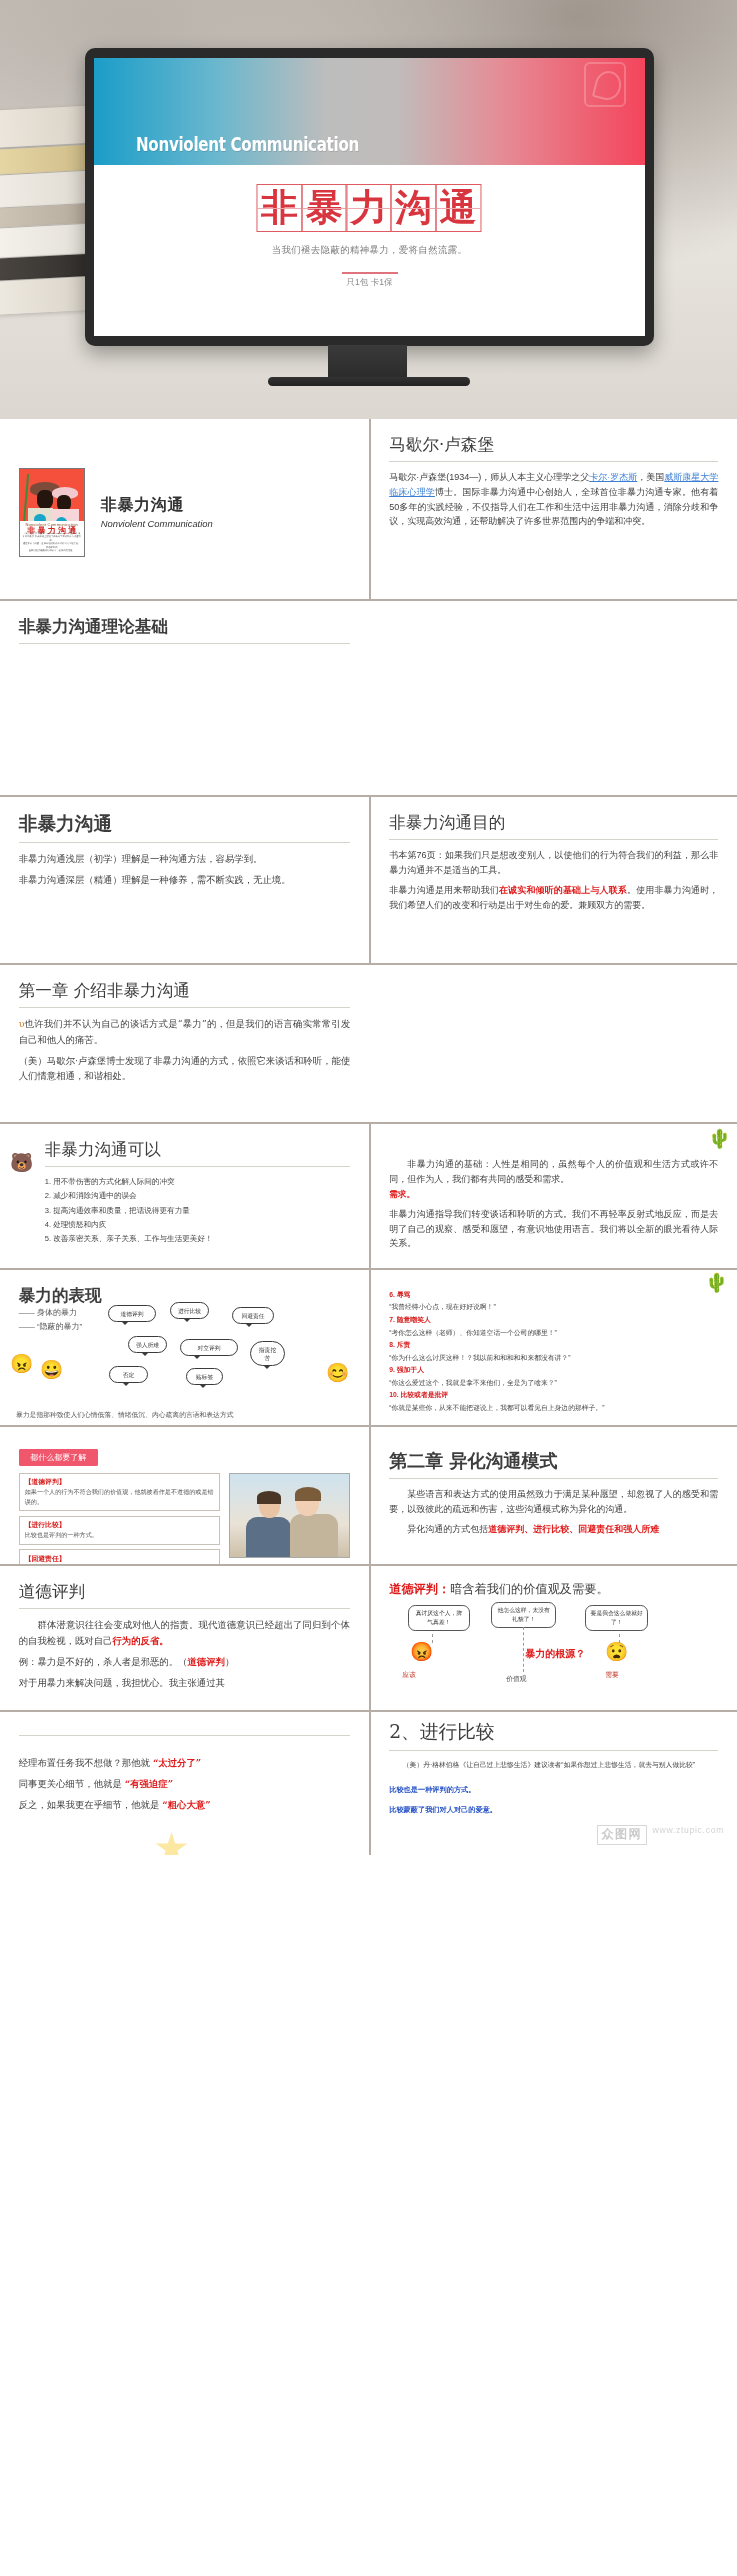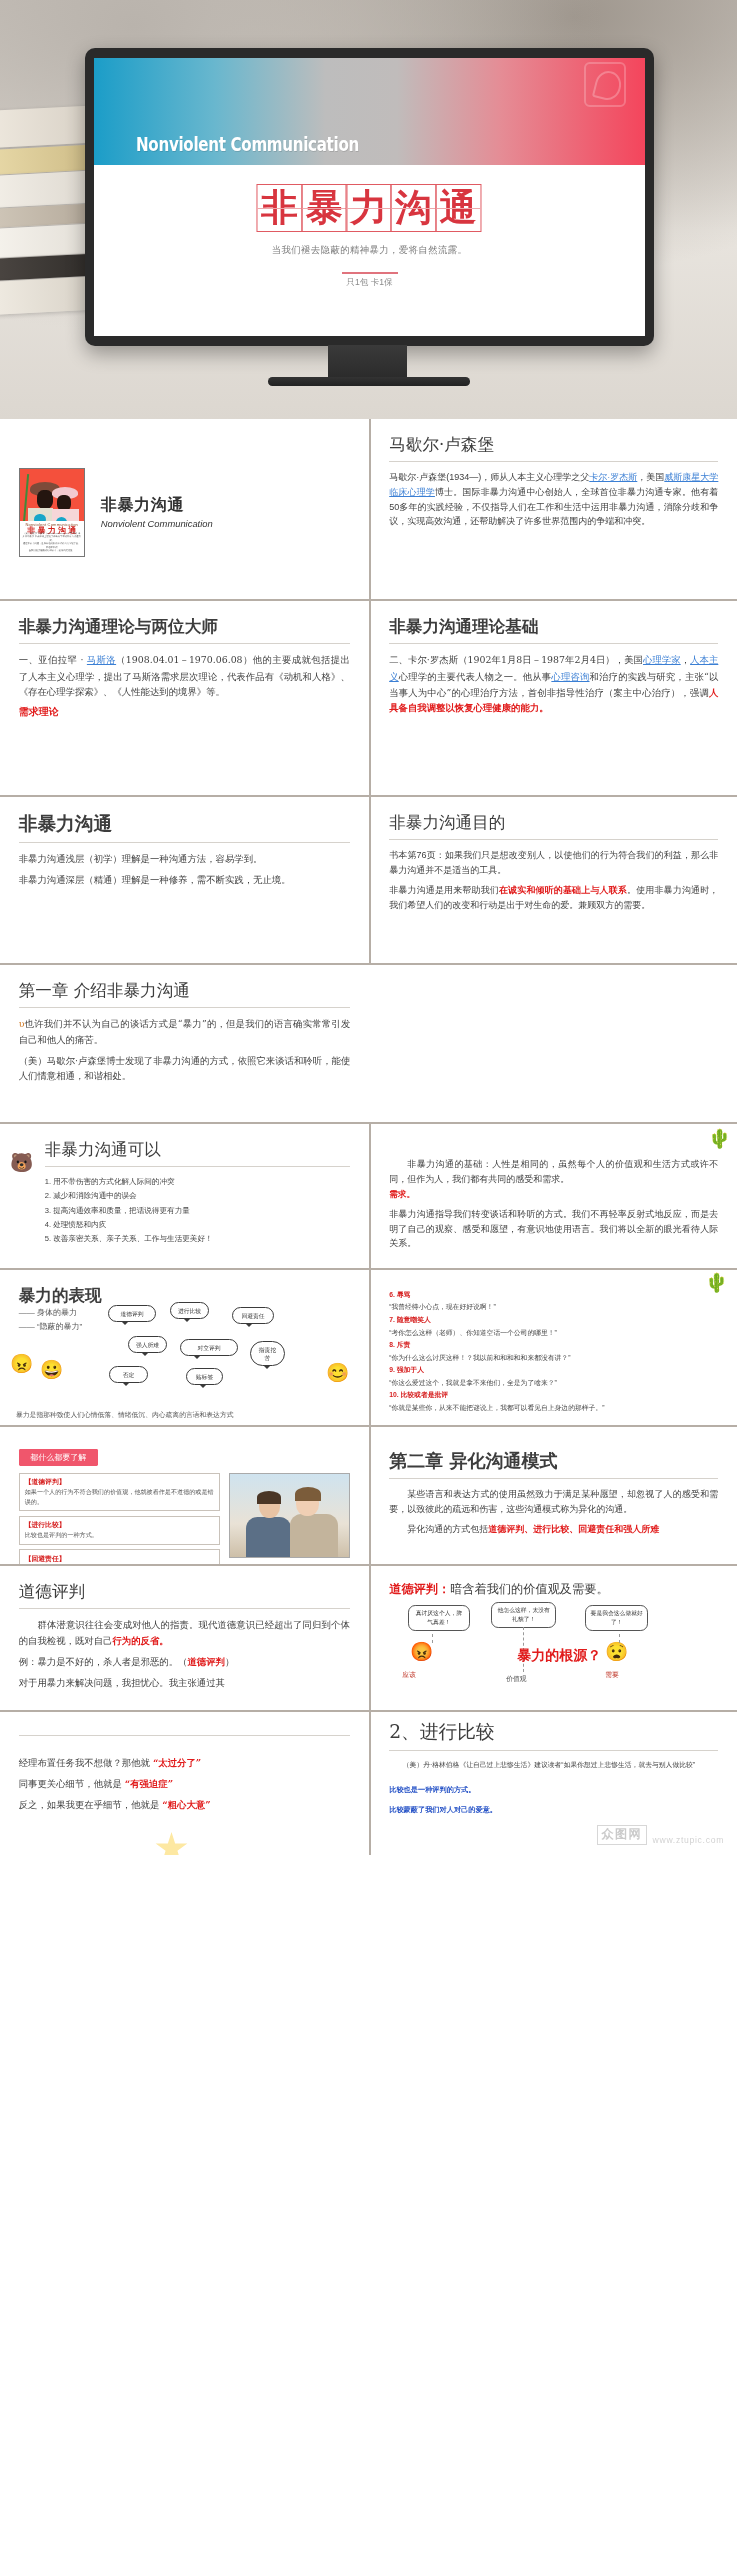--- a/index.html
+++ b/index.html
@@ -196,21 +196,21 @@
 
   .chart-nodes{ position:relative; height:108px; margin-top:4.3px; }
   .nodebox{
     position:absolute; border:1.1px solid #555; background:#fff;
     font-size:5.8px; color:#333; padding:2.9px 4.3px; border-radius:7.2px; text-align:center;
   }
   .vline{ position:absolute; border-left:1.1px dashed #9a9a9a; }
 
   .watermark{
     position:absolute; right:13px; bottom:10px;
-    display:flex; align-items:flex-end; gap:5.8px; opacity:.45;
+    display:flex; align-items:flex-start; gap:5.8px; opacity:.45;
   }
   .wm-logo{
     font-size:12.2px; color:#8c8c8c; font-weight:bold; letter-spacing:1.4px;
     border:1.4px solid #a8a8a8; padding:0.7px 3.6px;
   }
   .wm-url{ font-size:8.6px; color:#9a9a9a; letter-spacing:0.7px; }
 </style>
 </head>
 <body>
 
@@ -283,31 +283,24 @@
     </div>
 
     <div class="cell" style="height:180px">
       <div class="h1 serif">马歇尔·卢森堡</div>
       <div class="hr"></div>
       <div class="p">马歇尔·卢森堡(1934—)，师从人本主义心理学之父<span class="lnk">卡尔·罗杰斯</span>，美国<span class="lnk">威斯康星大学临床心理学</span>博士。国际非暴力沟通中心创始人，全球首位非暴力沟通专家。他有着50多年的实践经验，不仅指导人们在工作和生活中运用非暴力沟通，消除分歧和争议，实现高效沟通，还帮助解决了许多世界范围内的争端和冲突。</div>
     </div>
   </div>
 
   <div class="row">
-    <div class="cell" style="height:169px">
-      <div class="h1" style="font-weight:bold">非暴力沟通理论与两位大师</div>
-      <div class="hr"></div>
-      <div class="p serif">一、亚伯拉罕 · <span class="lnk">马斯洛</span>（1908.04.01－1970.06.08）他的主要成就包括提出了人本主义心理学，提出了马斯洛需求层次理论，代表作品有《动机和人格》、《存在心理学探索》、《人性能达到的境界》等。</div>
-      <div class="redb" style="font-size:10px">需求理论</div>
-    </div>
 
     <div class="cell" style="height:194px">
       <div class="h1" style="font-weight:bold">非暴力沟通理论基础</div>
       <div class="hr"></div>
-      <div class="p serif">二、卡尔·罗杰斯（1902年1月8日－1987年2月4日），美国<span class="lnk">心理学家</span>，<span class="lnk">人本主义</span>心理学的主要代表人物之一。他从事<span class="lnk">心理咨询</span>和治疗的实践与研究，主张“以当事人为中心”的心理治疗方法，首创非指导性治疗（案主中心治疗），强调<span class="redb">人具备自我调整以恢复心理健康的能力。</span></div>
     </div>
   </div>
 
   <div class="row">
     <div class="cell" style="height:166px">
       <div class="h1" style="font-weight:bold;font-size:18.7px">非暴力沟通</div>
       <div class="hr"></div>
       <div class="p serif">非暴力沟通浅层（初学）理解是一种沟通方法，容易学到。</div>
       <div class="p serif">非暴力沟通深层（精通）理解是一种修养，需不断实践，无止境。</div>
     </div>
@@ -443,21 +436,21 @@
         <div class="nodebox" style="left:102px;top:1.4px;width:65px">他怎么这样，太没有礼貌了！</div>
         <div class="nodebox" style="left:196px;top:4.3px;width:63px">要是我会这么做就好了！</div>
         <div class="emoji" style="left:21.6px;top:42px">😡</div>
         <div class="emoji" style="left:216px;top:42px">😧</div>
         <div class="vline" style="left:43px;top:33px;height:8.6px"></div>
         <div class="vline" style="left:134px;top:26px;height:45px"></div>
         <div class="vline" style="left:230px;top:33px;height:8.6px"></div>
         <div class="xs" style="position:absolute;left:13px;top:68px;color:#c0392b">应该</div>
         <div class="xs" style="position:absolute;left:117px;top:72px">价值观</div>
         <div class="xs" style="position:absolute;left:216px;top:68px;color:#c0392b">需要</div>
-        <div class="redb" style="position:absolute;left:128px;top:46px;font-size:14px">暴力的根源？</div>
+        <div class="redb" style="position:absolute;left:136px;top:46px;font-size:10px">暴力的根源？</div>
       </div>
     </div>
   </div>
 
   <div class="row" style="border-bottom:none">
     <div class="cell" style="height:143px">
       <div class="hr" style="margin-top:7.2px"></div>
       <div class="p serif" style="margin-top:18.7px"><span>经理布置任务我不想做？那他就 </span><span class="redb">“太过分了”</span></div>
       <div class="p serif"><span>同事更关心细节，他就是 </span><span class="redb">“有强迫症”</span></div>
       <div class="p serif"><span>反之，如果我更在乎细节，他就是 </span><span class="redb">“粗心大意”</span></div>

